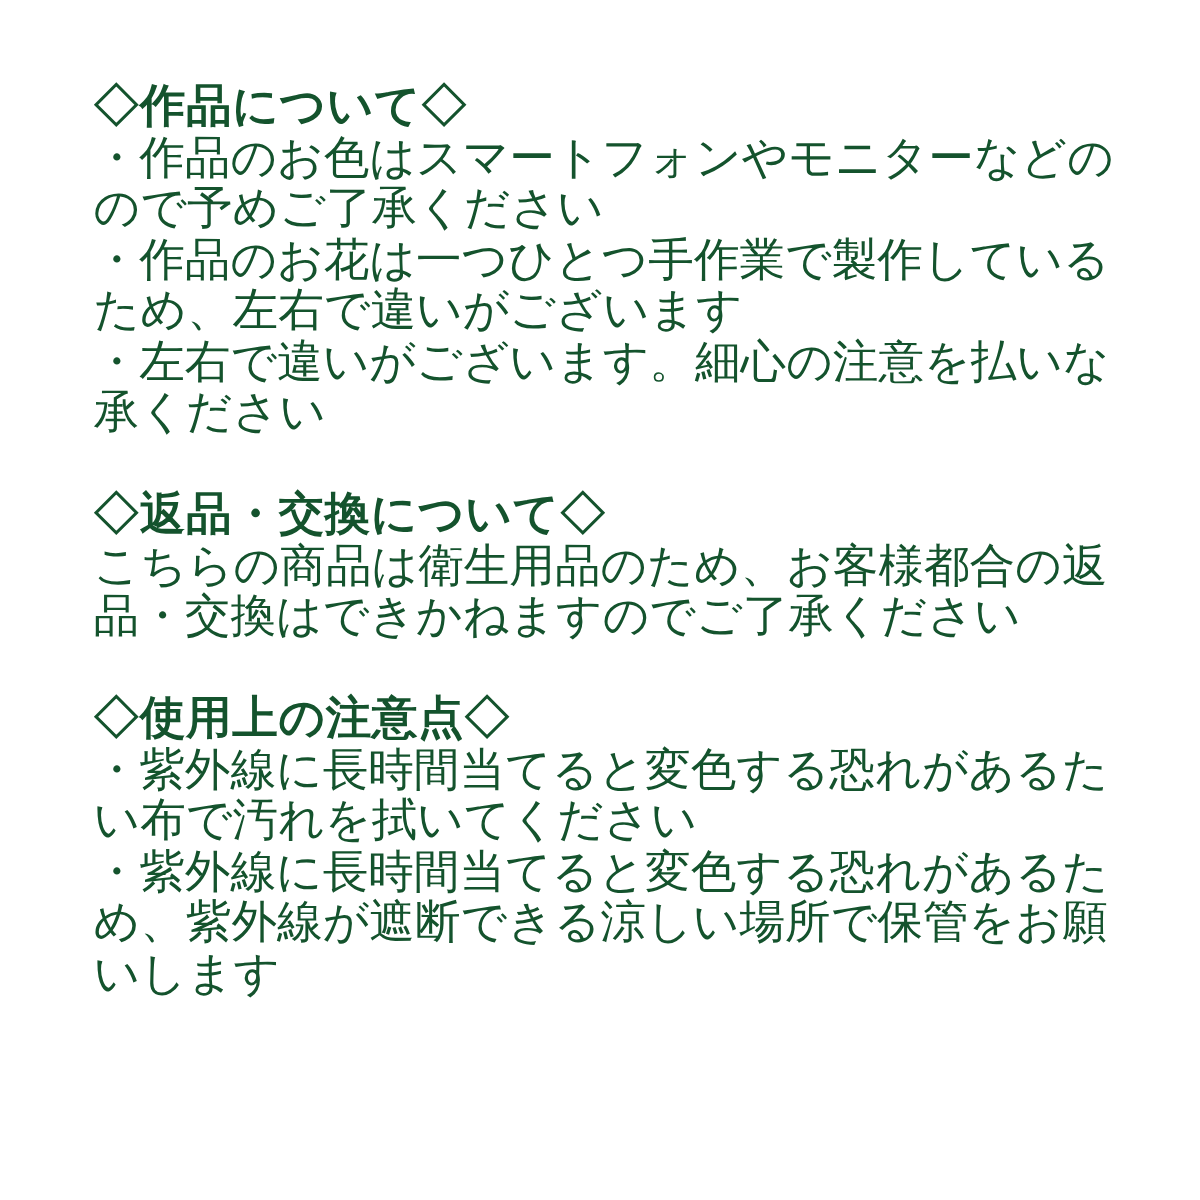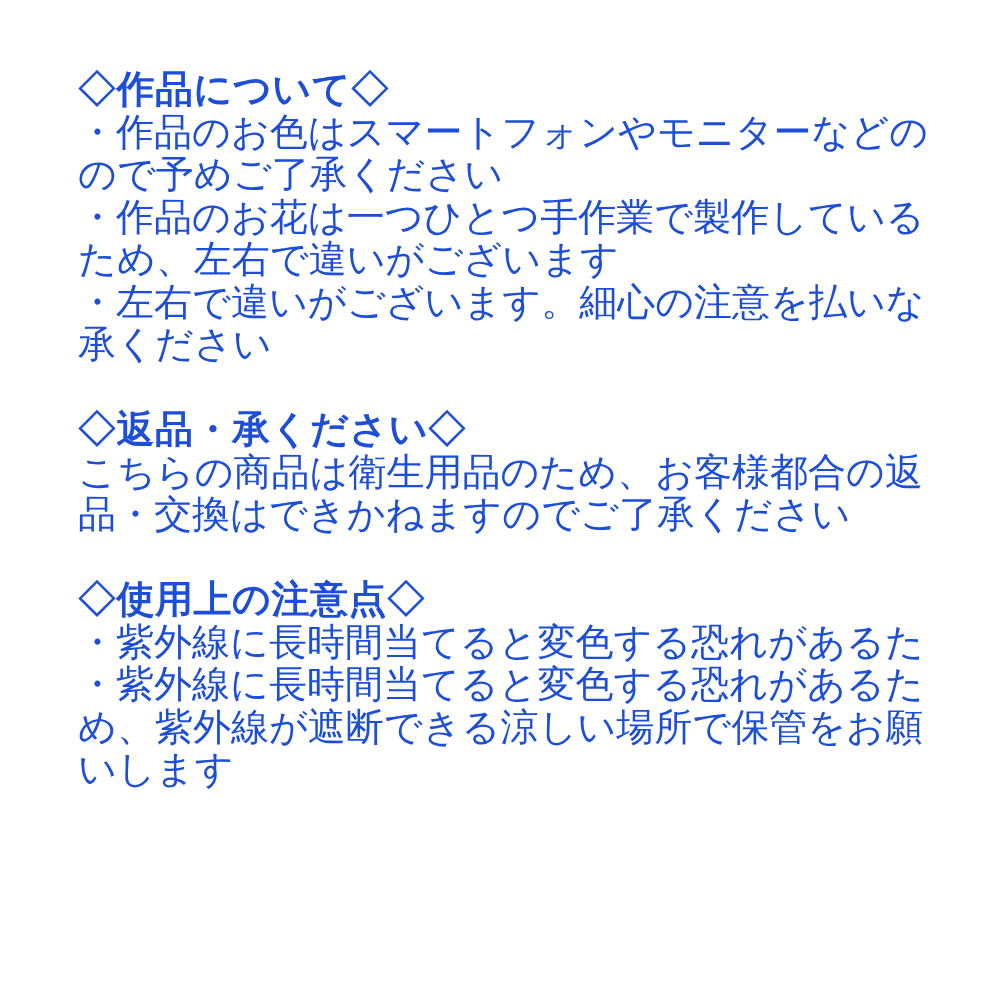--- a/index.html
+++ b/index.html
@@ -5,21 +5,21 @@
     html, body {
       margin: 0;
       padding: 0;
       background: #ffffff;
     }
     .page {
       position: relative;
       width: 1000px;
       height: 1000px;
       background: #ffffff;
-      color: #1d4ed8;
+      color: #14532d;
       font-family: "Liberation Sans", sans-serif;
       overflow: hidden;
       box-sizing: border-box;
       padding: 68px 0 0 78px;
     }
     .section {
       margin: 0;
       padding: 0;
     }
     .section + .section {
@@ -52,26 +52,27 @@
     <div class="section-heading">◇作品について◇</div>
     <div class="text-line">・作品のお色はスマートフォンやモニターなどの</div>
     <div class="text-line">ので予めご了承ください</div>
     <div class="text-line">・作品のお花は一つひとつ手作業で製作している</div>
     <div class="text-line">ため、左右で違いがございます</div>
     <div class="text-line">・左右で違いがございます。細心の注意を払いな</div>
     <div class="text-line">承ください</div>
   </div>
 
   <div class="section">
-    <div class="section-heading">◇返品・承ください◇</div>
+    <div class="section-heading">◇返品・交換について◇</div>
     <div class="text-line">こちらの商品は衛生用品のため、お客様都合の返</div>
     <div class="text-line">品・交換はできかねますのでご了承ください</div>
   </div>
 
   <div class="section">
     <div class="section-heading">◇使用上の注意点◇</div>
     <div class="text-line">・紫外線に長時間当てると変色する恐れがあるた</div>
+    <div class="text-line">い布で汚れを拭いてください</div>
     <div class="text-line">・紫外線に長時間当てると変色する恐れがあるた</div>
     <div class="text-line">め、紫外線が遮断できる涼しい場所で保管をお願</div>
     <div class="text-line">いします</div>
   </div>
 
 </div>
 
 </body></html>

